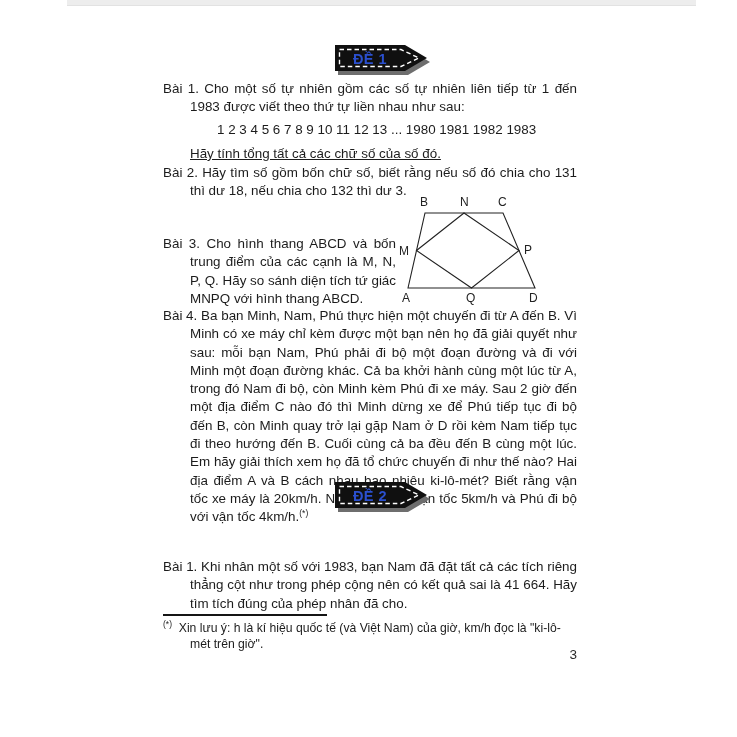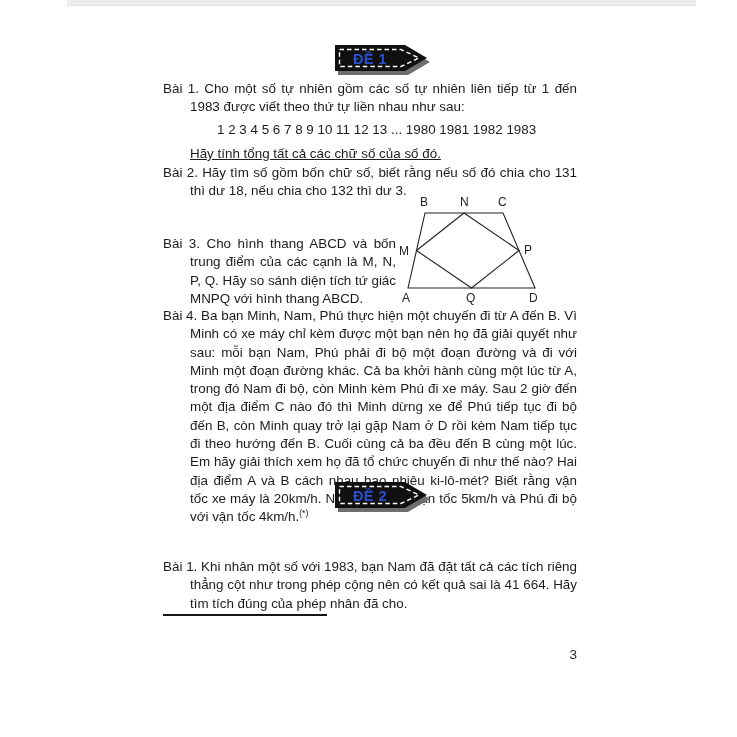--- a/index.html
+++ b/index.html
@@ -137,16 +137,19 @@
       <polygon points="4.5,4.5 66,4.5 84,13 66,21.5 4.5,21.5" fill="none" stroke="#ffffff" stroke-width="1.4" stroke-dasharray="4.5,3"></polygon>
       <text class="banner-label" x="35" y="18.5" text-anchor="middle" font-size="14.5" fill="#2b50cf">ĐỀ 2</text>
     </svg>
   </div>
 
   <div class="prob" style="top:558px;">
     <div class="hang"><span class="plabel">Bài 1.</span> <span>Khi nhân một số với 1983, bạn Nam đã đặt tất cả các tích riêng thẳng cột như trong phép cộng nên có kết quả sai là 41 664. Hãy tìm tích đúng của phép nhân đã cho.</span></div>
   </div>
 
   <div class="footnote-rule"></div>
+  <div class="footnote">
+    <div class="hangf"><sup class="fn-mark">(*)</sup>&nbsp;&nbsp;<span>Xin lưu ý: h là kí hiệu quốc tế (và Việt Nam) của giờ, km/h đọc là "ki-lô-mét trên giờ".</span></div>
+  </div>
 
   <div class="page-number">3</div>
 
 </div>
 
 </body></html>

